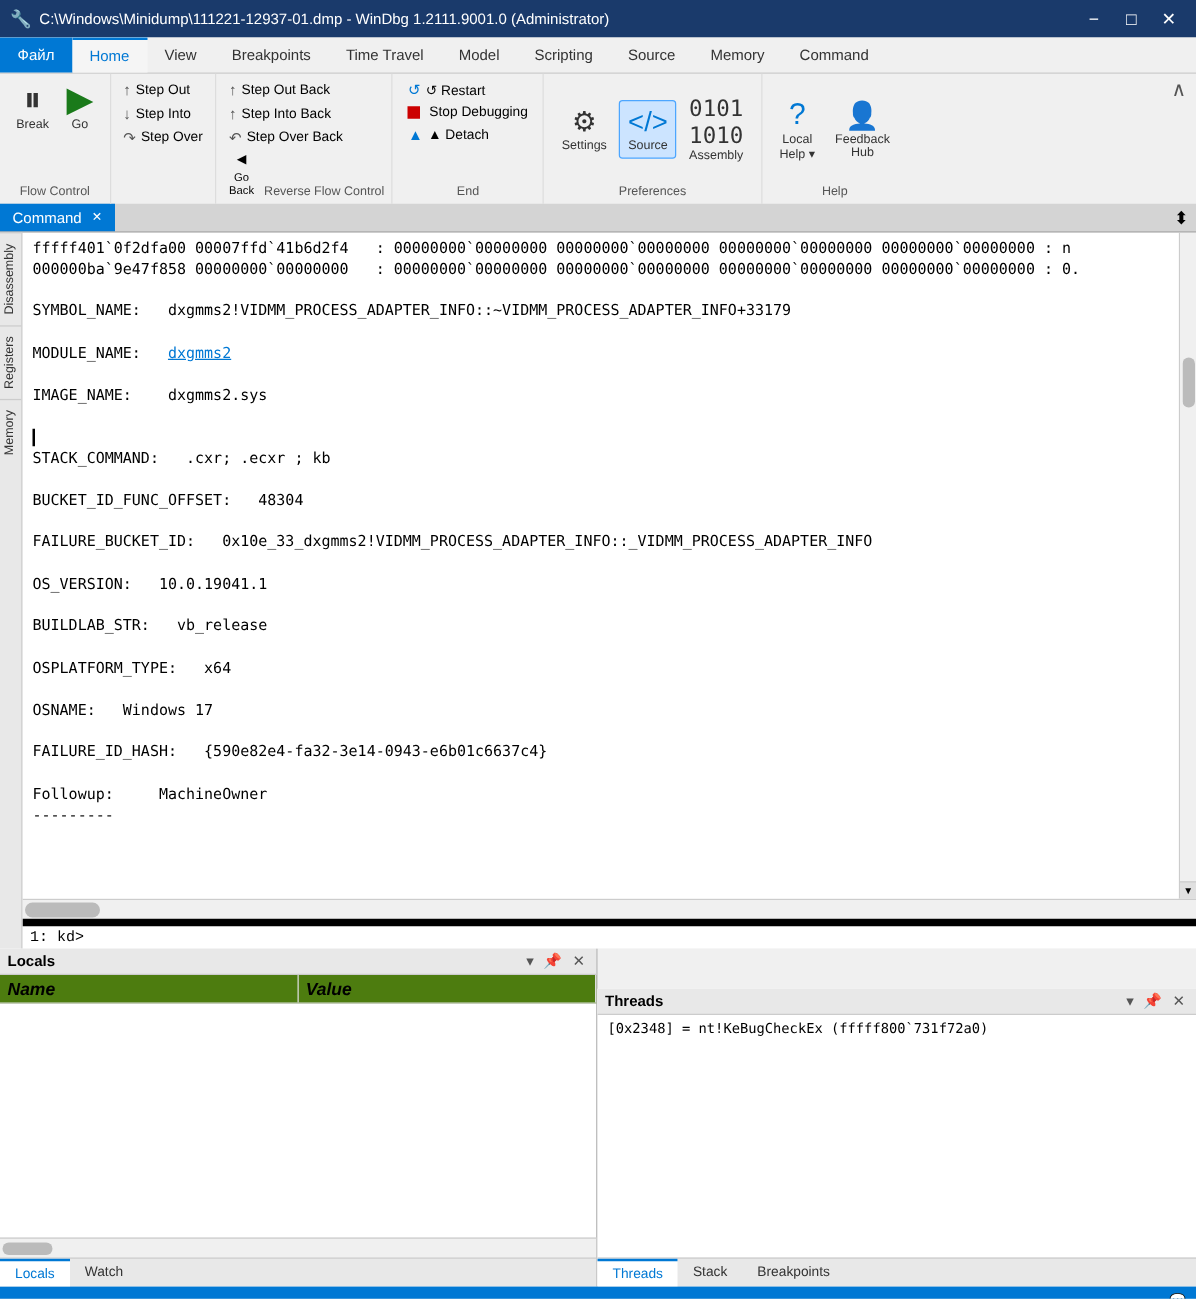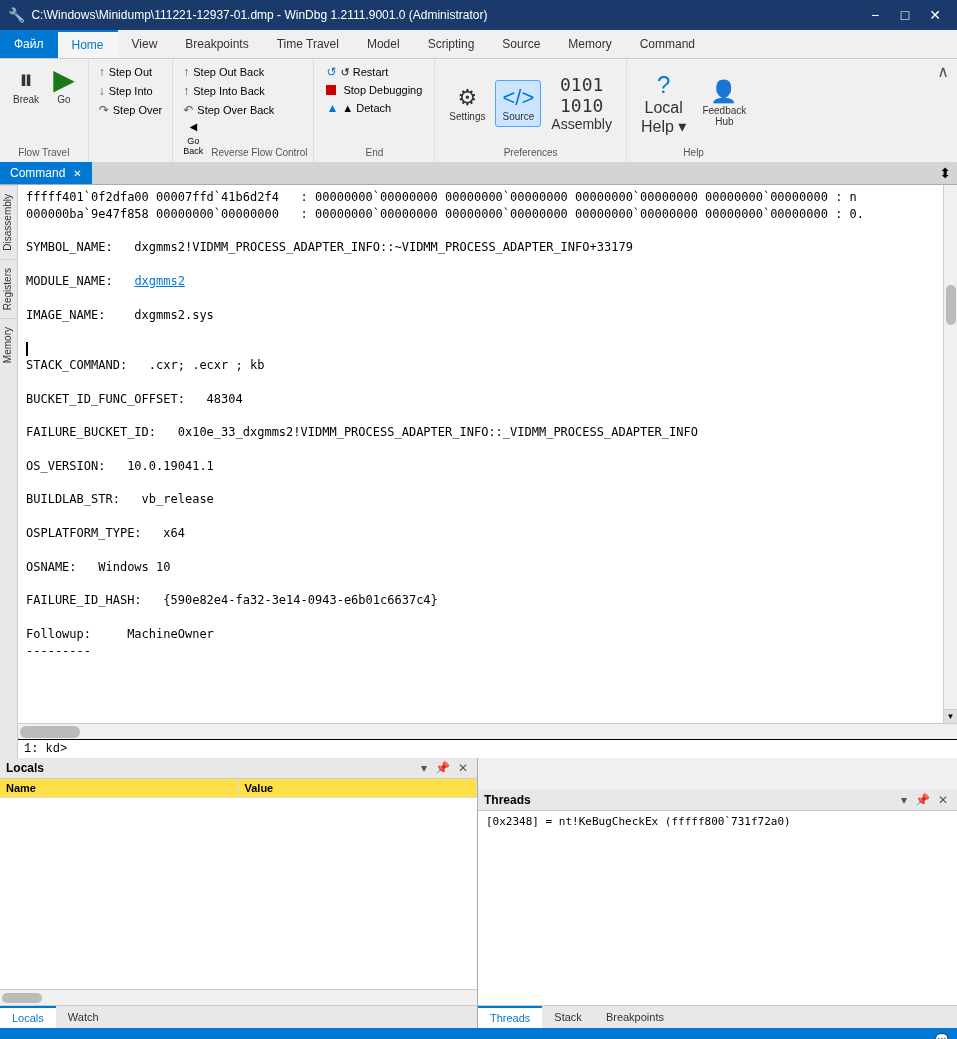--- a/index.html
+++ b/index.html
@@ -91,36 +91,36 @@
     .command-output a { color: #0078d4; text-decoration: underline; cursor: pointer; }
     .line-cursor { display: inline-block; border-left: 2px solid #000; height: 14px; vertical-align: middle; }
 
     
     .h-scroll { height: 16px; background: #f0f0f0; border-top: 1px solid #ccc; display: flex; align-items: center; padding: 0 2px; }
     .h-scroll-thumb { width: 60px; height: 12px; background: #bbb; border-radius: 6px; cursor: pointer; }
 
     
     .command-input-row {
       display: flex; align-items: center;
-      background: white; border-top: 1px solid #000000;
+      background: white; border-top: 6px solid #000000;
       padding: 2px 6px; font-family: 'Courier New', monospace; font-size: 12px;
     }
     .cmd-prompt { color: #000; margin-right: 2px; }
     .cmd-input { border: none; outline: none; font-family: 'Courier New', monospace; font-size: 12px; flex: 1; }
     .panel-header {
       display: flex; align-items: center; background: #e8e8e8;
       border-bottom: 1px solid #ccc; padding: 2px 6px; font-size: 12px; font-weight: bold;
     }
     .panel-header-label { flex: 1; }
     .panel-header-btns { display: flex; gap: 2px; }
     .panel-header-btn { background: transparent; border: none; cursor: pointer; font-size: 12px; color: #555; padding: 1px 3px; }
     .panel-table { flex: 1; overflow: auto; font-family: 'Courier New', monospace; font-size: 11px; }
     .panel-table-header {
-      display: flex; background: #fde047; border-bottom: 1px solid #ddd;
-      font-weight: bold; font-family: 'Segoe UI', Arial, sans-serif; font-size: 11px;
+      display: flex; background: #4d7c0f; border-bottom: 1px solid #ddd;
+      font-weight: bold; font-family: 'Segoe UI', Arial, sans-serif; font-size: 14px; font-style: italic;
     }
     .panel-table-header div { padding: 3px 6px; border-right: 1px solid #ddd; }
     .panel-content { padding: 4px 8px; font-family: 'Courier New', monospace; font-size: 11px; }
     .panel-h-scroll { height: 16px; background: #f0f0f0; border-top: 1px solid #ccc; display: flex; align-items: center; padding: 0 2px; }
     .panel-h-thumb { width: 40px; height: 10px; background: #bbb; border-radius: 5px; }
 
     
     .bottom-tab-bar { display: flex; background: #e8e8e8; border-top: 1px solid #ccc; }
     .bottom-tab { padding: 4px 12px; font-size: 11px; cursor: pointer; border: none; background: transparent; color: #333; }
     .bottom-tab.active { background: white; border-top: 2px solid #0078d4; color: #0078d4; }
@@ -204,21 +204,21 @@
       <div class="break-go-row">
         <button class="break-go-btn">
           <span class="big-icon">⏸</span>
           <span>Break</span>
         </button>
         <button class="break-go-btn">
           <span class="big-icon" style="color:#1a7a1a;">▶</span>
           <span>Go</span>
         </button>
       </div>
-      <div class="group-bottom-label">Flow Travel</div>
+      <div class="group-bottom-label">Flow Control</div>
     </div>
 
     <div class="flow-group">
       <div class="flow-group-btns">
         <button class="flow-btn">
           <span class="flow-icon">↑</span>
           <span>Step Out</span>
         </button>
         <button class="flow-btn">
           <span class="flow-icon">↓</span>
@@ -279,31 +279,31 @@
         <button class="ribbon-btn-large">
           <span style="font-size:22px;">⚙</span>
           <span style="font-size:10px;">Settings</span>
         </button>
         <button class="ribbon-btn-large active-btn">
           <span style="font-size:22px; color:#0078d4;">&lt;/&gt;</span>
           <span style="font-size:10px;">Source</span>
         </button>
         <button class="ribbon-btn-large">
           <span style="font-size:18px; font-family:monospace;">0101<br>1010</span>
-          <span style="font-size:14px;">Assembly</span>
+          <span style="font-size:10px;">Assembly</span>
         </button>
       </div>
       <div class="group-bottom-label">Preferences</div>
     </div>
 
     <div class="help-group" style="padding:4px 8px; align-items:center;">
       <div style="display:flex; gap:4px; flex:1; align-items:center;">
         <button class="ribbon-btn-large">
           <span style="font-size:24px; color:#0078d4;">?</span>
-          <span style="font-size:16px; text-align:center;">Local<br>Help ▾</span>
+          <span style="font-size:10px; text-align:center;">Local<br>Help ▾</span>
         </button>
         <button class="ribbon-btn-large">
           <span style="font-size:22px;">👤</span>
           <span style="font-size:10px; text-align:center;">Feedback<br>Hub</span>
         </button>
       </div>
       <div class="group-bottom-label">Help</div>
     </div>
 
   </div>
@@ -343,21 +343,21 @@
         <pre>BUCKET_ID_FUNC_OFFSET:   48304</pre>
         <pre> </pre>
         <pre>FAILURE_BUCKET_ID:   0x10e_33_dxgmms2!VIDMM_PROCESS_ADAPTER_INFO::_VIDMM_PROCESS_ADAPTER_INFO</pre>
         <pre> </pre>
         <pre>OS_VERSION:   10.0.19041.1</pre>
         <pre> </pre>
         <pre>BUILDLAB_STR:   vb_release</pre>
         <pre> </pre>
         <pre>OSPLATFORM_TYPE:   x64</pre>
         <pre> </pre>
-        <pre>OSNAME:   Windows 10</pre>
+        <pre>OSNAME:   Windows 17</pre>
         <pre> </pre>
         <pre>FAILURE_ID_HASH:   {590e82e4-fa32-3e14-0943-e6b01c6637c4}</pre>
         <pre> </pre>
         <pre>Followup:     MachineOwner</pre>
         <pre>---------</pre>
       </div>
 
       <div class="v-scrollbar">
         <div style="flex:1; display:flex; flex-direction:column; align-items:center; overflow:hidden; position:relative;">
           <div class="v-scroll-thumb"></div>

